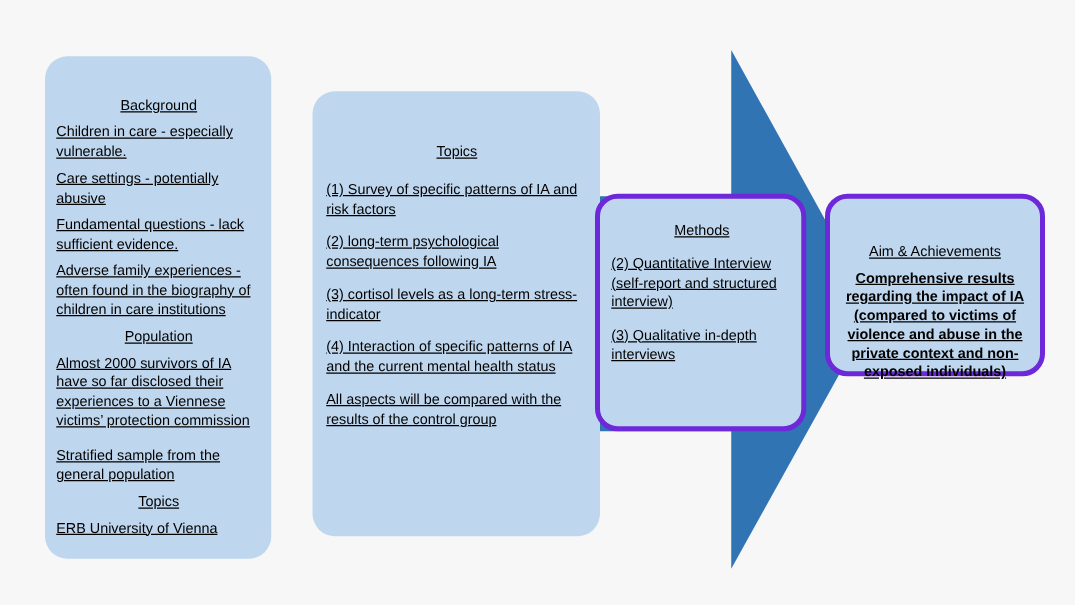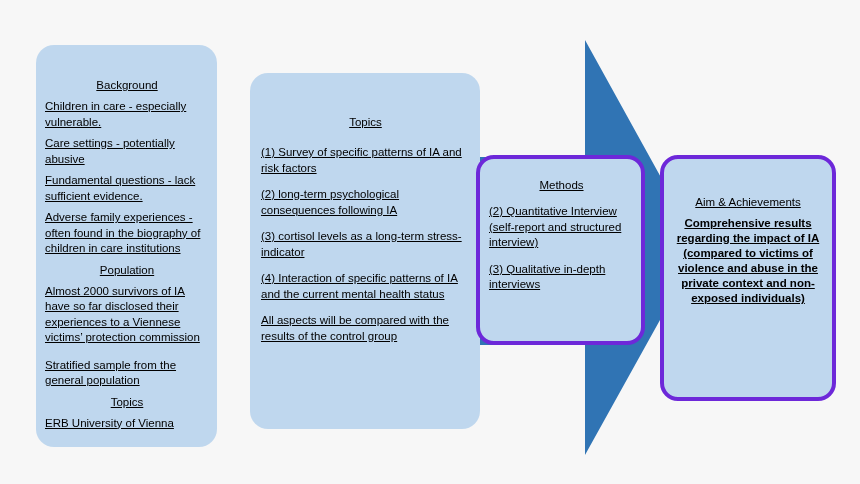--- a/index.html
+++ b/index.html
@@ -86,21 +86,21 @@
     height: 190px;
     padding: 0 7px 0 9px;
   }
   #card-methods .inner { padding-top: 19px; }
 
   
   #card-aim {
     left: 660px;
     top: 155px;
     width: 176px;
-    height: 246px;
+    height: 146px;
     padding: 0 9px;
   }
   #card-aim .inner { padding-top: 36px; }
 </style>
 </head>
 <body>
 
 <div id="canvas">
 
   <svg id="arrow-layer" viewBox="0 0 860 484" width="860" height="484" xmlns="http://www.w3.org/2000/svg">

